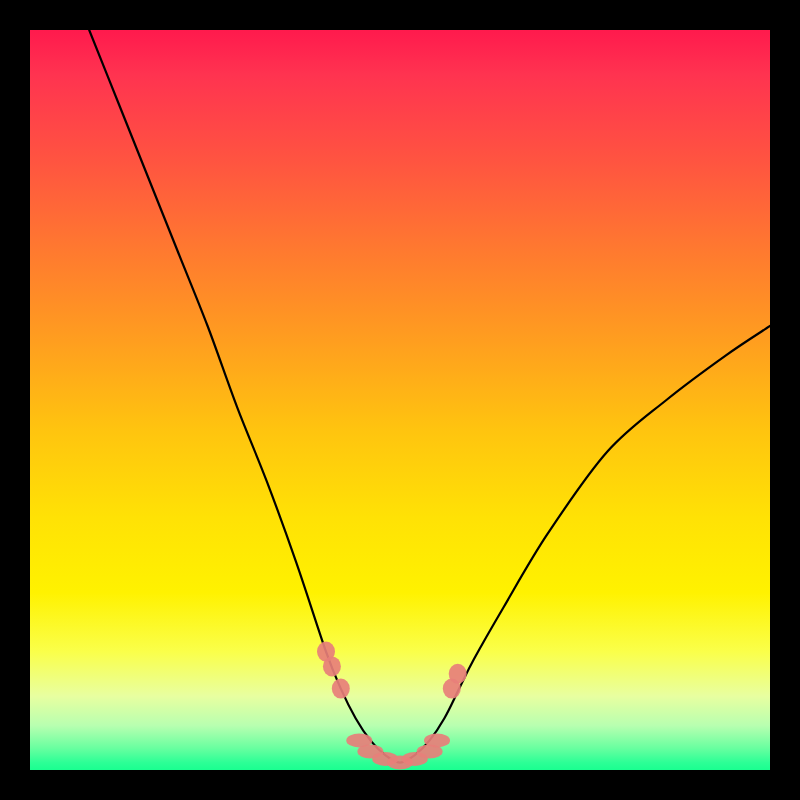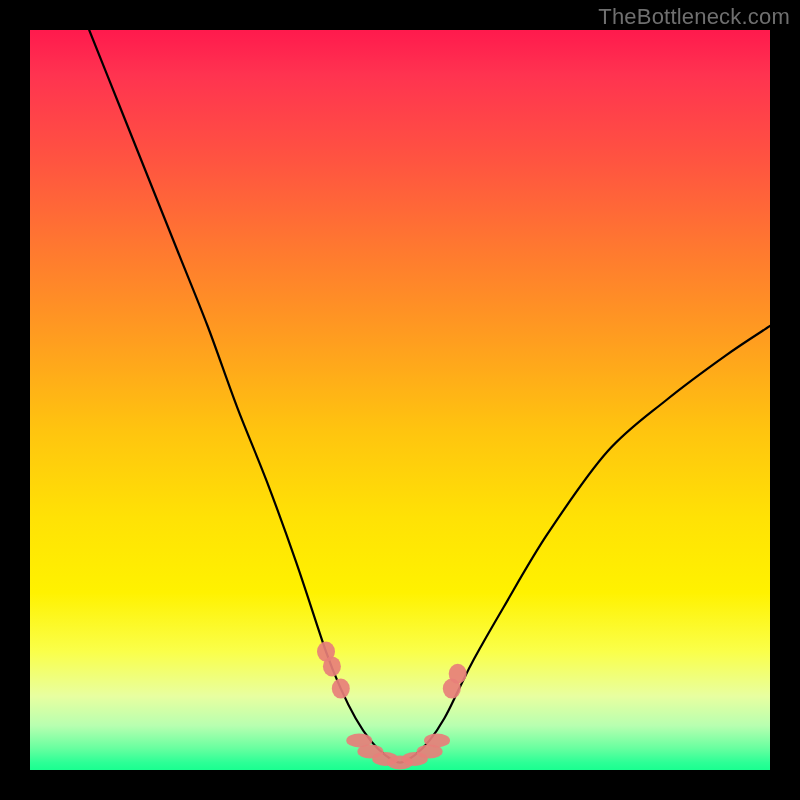--- a/index.html
+++ b/index.html
@@ -67,21 +67,20 @@
     top: 0;
     left: 0;
     width: 100%;
     height: 100%;
   }
 </style>
 </head>
 <body>
 
 <div class="frame">
-  <div class="watermark">TheBottleneck.com</div>
 
   <div class="plot-area">
     <div class="gradient-bg"></div>
     <svg class="curve" viewBox="0 0 740 740" preserveAspectRatio="none">
       <g id="curve-group">
           <path d="M 59.20 0.00 C 64.13 12.33, 78.93 49.33, 88.80 74.00 C 98.67 98.67, 108.53 123.33, 118.40 148.00 C 128.27 172.67, 138.13 197.33, 148.00 222.00 C 157.87 246.67, 167.73 270.10, 177.60 296.00 C 187.47 321.90, 197.33 351.50, 207.20 377.40 C 217.07 403.30, 226.93 425.50, 236.80 451.40 C 246.67 477.30, 256.53 504.43, 266.40 532.80 C 276.27 561.17, 288.60 600.63, 296.00 621.60 C 303.40 642.57, 305.87 647.50, 310.80 658.60 C 315.73 669.70, 320.67 679.57, 325.60 688.20 C 330.53 696.83, 335.47 704.23, 340.40 710.40 C 345.33 716.57, 350.27 721.50, 355.20 725.20 C 360.13 728.90, 365.07 732.60, 370.00 732.60 C 374.93 732.60, 379.87 728.90, 384.80 725.20 C 389.73 721.50, 394.67 716.57, 399.60 710.40 C 404.53 704.23, 409.47 696.83, 414.40 688.20 C 419.33 679.57, 424.27 668.47, 429.20 658.60 C 434.13 648.73, 436.60 642.57, 444.00 629.00 C 451.40 615.43, 461.27 598.17, 473.60 577.20 C 485.93 556.23, 500.73 529.10, 518.00 503.20 C 535.27 477.30, 557.47 444.00, 577.20 421.80 C 596.93 399.60, 616.67 386.03, 636.40 370.00 C 656.13 353.97, 678.33 337.93, 695.60 325.60 C 712.87 313.27, 732.60 300.93, 740.00 296.00" fill="none" stroke="#000000" stroke-width="2.2" stroke-linecap="round"></path>
         </g>
       <g id="marker-group">
           <ellipse cx="296.00" cy="621.60" rx="9" ry="10" fill="#e77f7a" fill-opacity="0.92"></ellipse>
           <ellipse cx="301.92" cy="636.40" rx="9" ry="10" fill="#e77f7a" fill-opacity="0.92"></ellipse>

